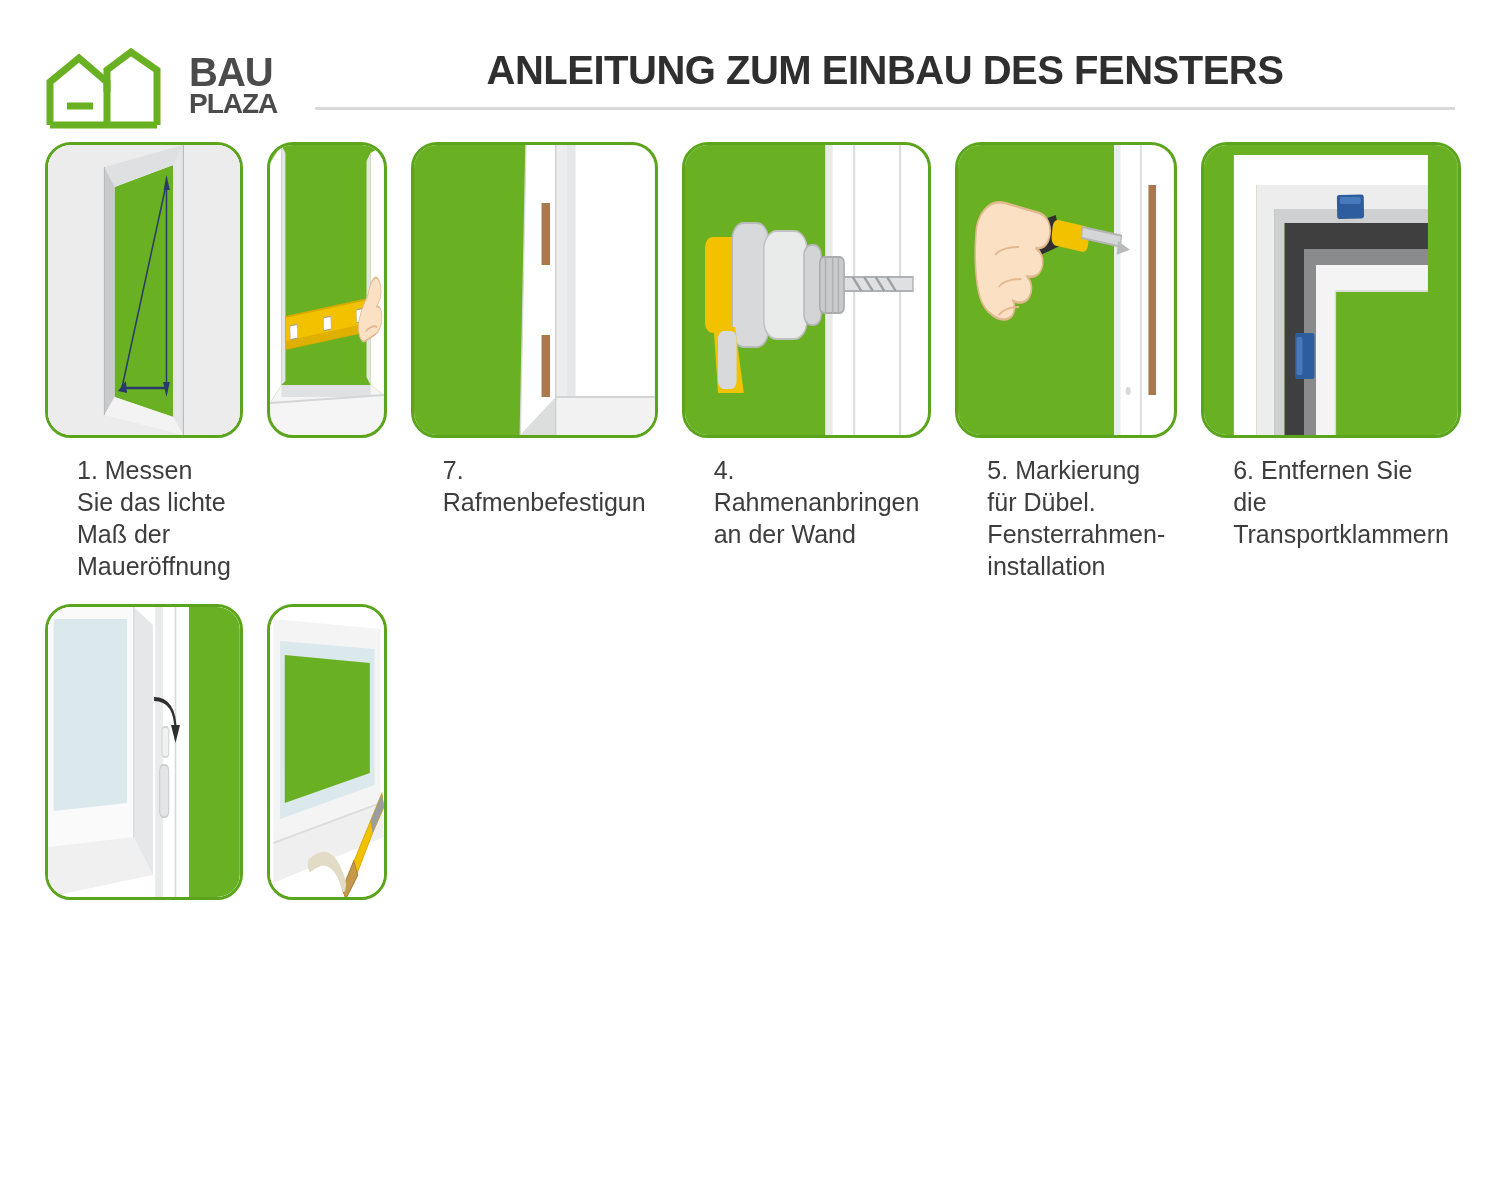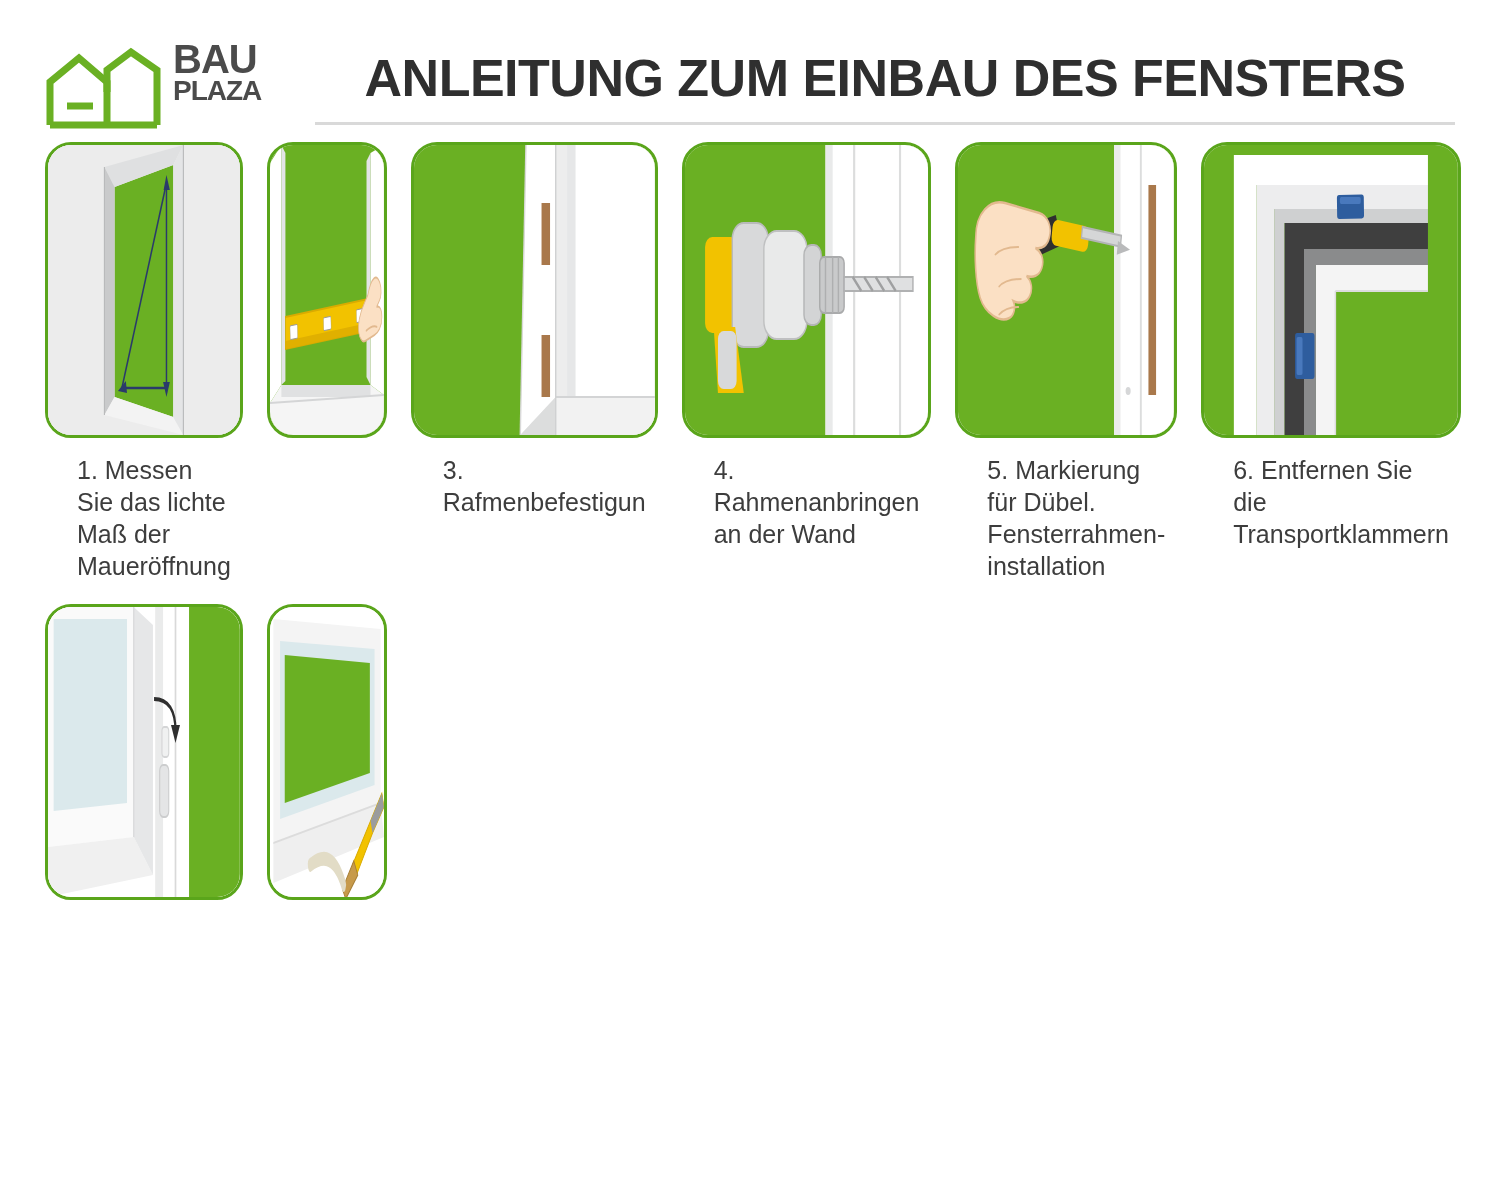--- a/index.html
+++ b/index.html
@@ -21,22 +21,22 @@
     display: flex;
     align-items: flex-start;
     padding: 40px 45px 0 45px;
     height: 130px;
     box-sizing: border-box;
   }
   .logo {
     width: 250px;
     flex: 0 0 250px;
     display: flex;
-    align-items: flex-start;
-    gap: 10px;
+    align-items: center;
+    gap: 26px;
   }
   .logo-mark {
     width: 118px;
     height: 90px;
     position: relative;
   }
   .logo-text {
     display: flex;
     flex-direction: column;
     justify-content: center;
@@ -53,21 +53,21 @@
     font-weight: bold;
     color: #4b4b4b;
     letter-spacing: -1px;
   }
   .title-wrap {
     flex: 1;
     padding-left: 20px;
     padding-top: 8px;
   }
   .main-title {
-    font-size: 52px;
+    font-size: 40px;
     font-weight: bold;
     color: #2f2f2f;
     letter-spacing: -0.5px;
     text-align: center;
     white-space: nowrap;
     font-family: "Liberation Sans", sans-serif;
   }
   .title-rule {
     height: 3px;
     background: #d9d9d9;
@@ -215,21 +215,21 @@
         <polygon points="150,290 200,252 200,290" fill="#dcdddd"></polygon>
         <line x1="200" y1="252" x2="340" y2="252" stroke="#d3d4d5" stroke-width="2"></line>
 
         <rect x="180" y="58" width="12" height="62" fill="#a9784b"></rect>
         <rect x="180" y="190" width="12" height="62" fill="#a9784b"></rect>
 
         <line x1="158" y1="0" x2="150" y2="290" stroke="#d9d9d9" stroke-width="2"></line>
         <line x1="200" y1="0" x2="200" y2="290" stroke="#d0d1d2" stroke-width="2"></line>
       </svg>
     </div>
-    <div class="caption">3. Rafmenbefestigun</div>
+    <div class="caption">7. Rafmenbefestigun</div>
   </div>
 
   <div class="cell">
     <div class="thumb">
       <svg viewBox="0 0 340 290" width="100%" height="100%" preserveAspectRatio="none">
         <rect width="340" height="290" fill="#6ab023"></rect>
 
         <rect x="196" y="0" width="144" height="290" fill="#ffffff"></rect>
         <rect x="196" y="0" width="10" height="290" fill="#e9eaea"></rect>
         <line x1="236" y1="0" x2="236" y2="290" stroke="#dcdddd" stroke-width="3"></line>

